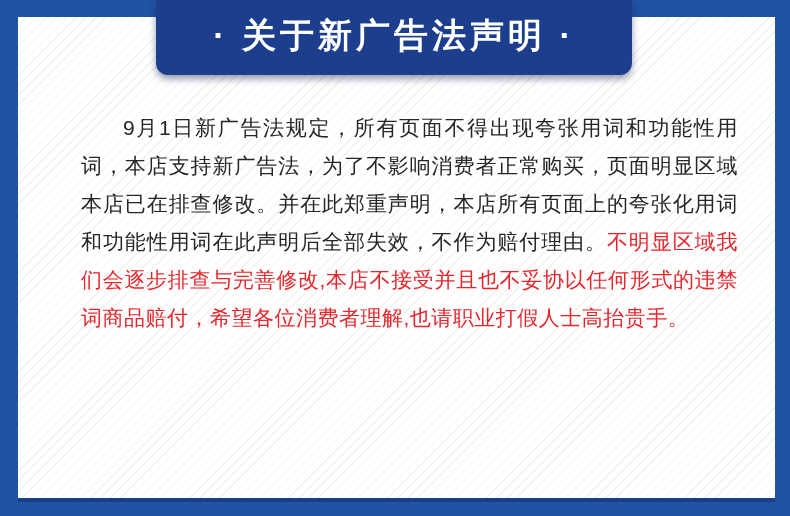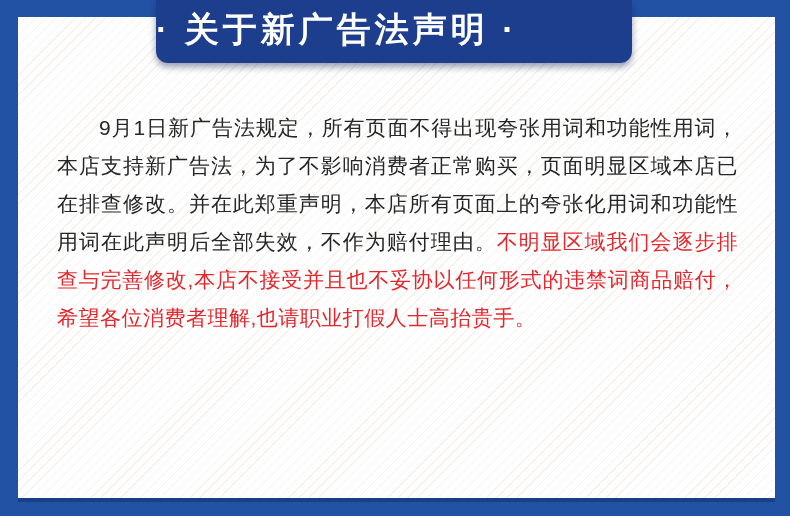--- a/index.html
+++ b/index.html
@@ -27,27 +27,27 @@
         #ffffff 0px, #ffffff 6px,
         #f4f1ee 6px, #f4f1ee 7px);
     box-shadow: 0 4px 0 rgba(12, 30, 80, 0.35);
   }
 
   .banner {
     position: absolute;
     left: 156px;
     top: 0;
     width: 476px;
-    height: 63px;
+    height: 75px;
     background: #1c3e8c;
     border-radius: 0 0 12px 12px;
     box-shadow: 0 4px 7px rgba(25, 35, 80, 0.45);
     display: flex;
     align-items: center;
-    justify-content: flex-start;
+    justify-content: center;
     z-index: 2;
   }
 
   .banner h1 {
     color: #ffffff;
     font-size: 34px;
     font-weight: bold;
     letter-spacing: 4px;
     white-space: nowrap;
     padding-bottom: 4px;
@@ -60,20 +60,21 @@
     width: 681px;
     z-index: 1;
   }
 
   .content p {
     font-size: 21px;
     line-height: 38px;
     color: #262626;
     text-align: justify;
     letter-spacing: 0.5px;
+    margin-left: 24px;
   }
 
   .content p.indent { text-indent: 2em; }
 
   .red { color: #e5272d; }
 </style>
 </head>
 <body style="background: rgb(33, 82, 164);">
 
 <div class="panel"></div>

